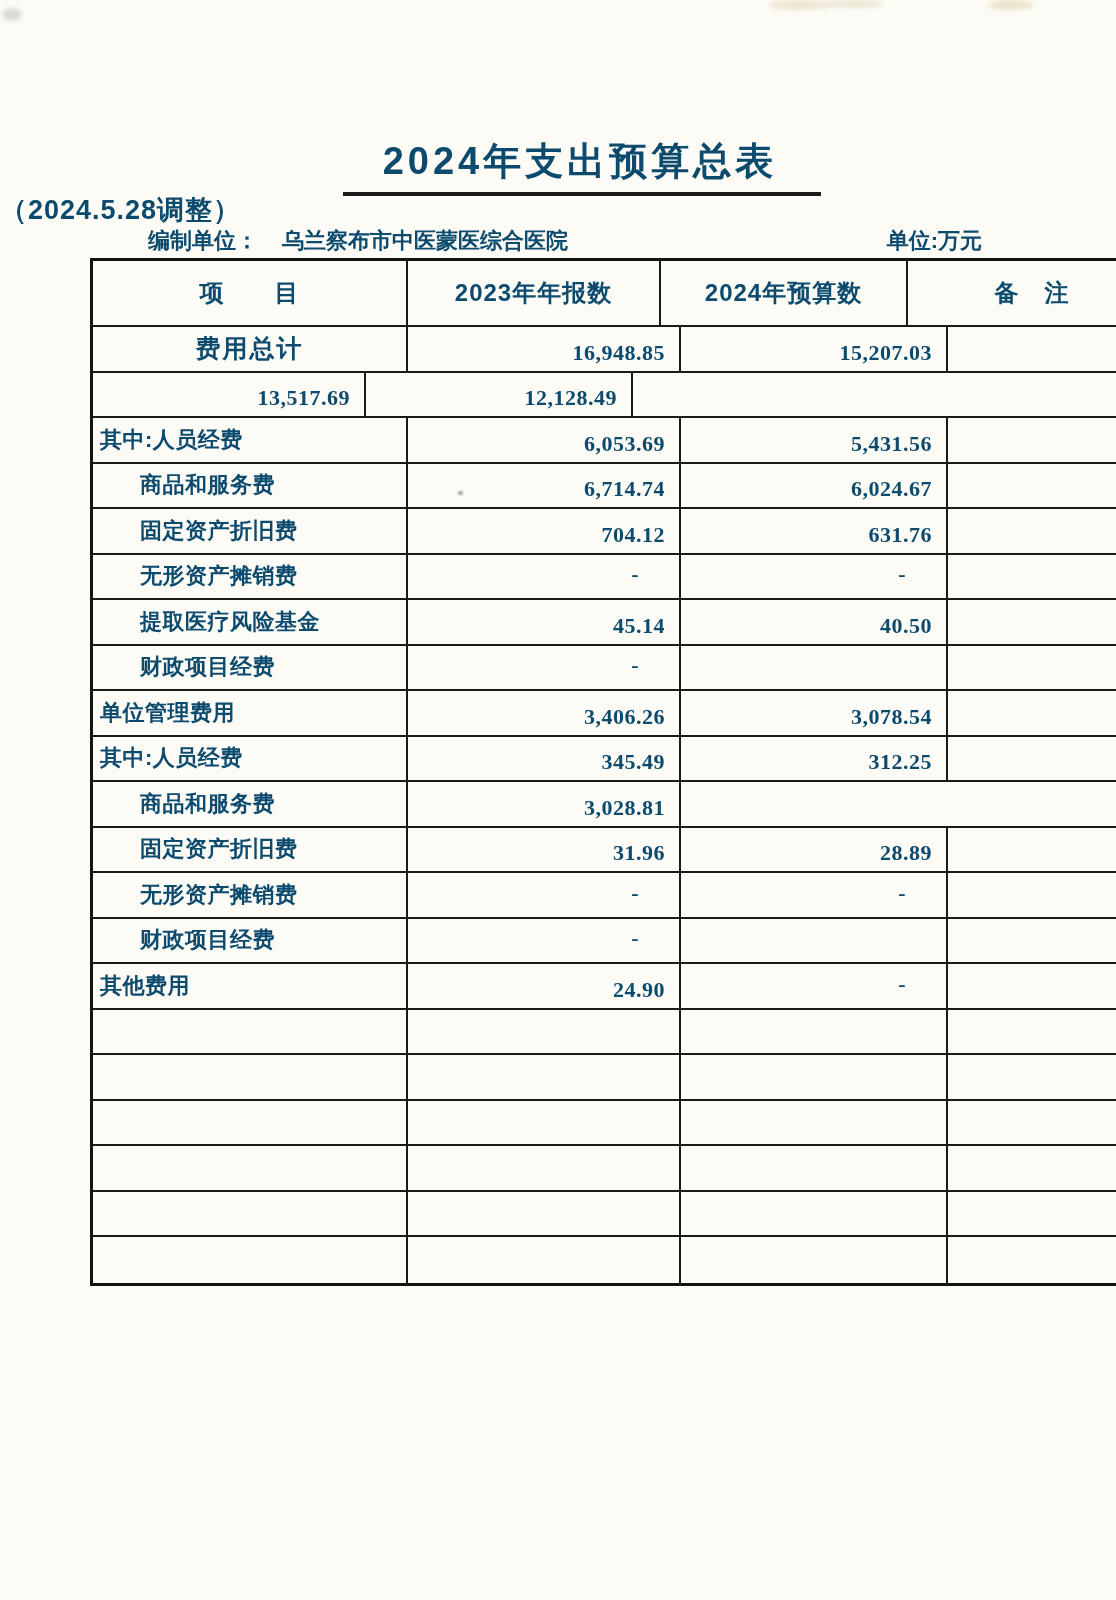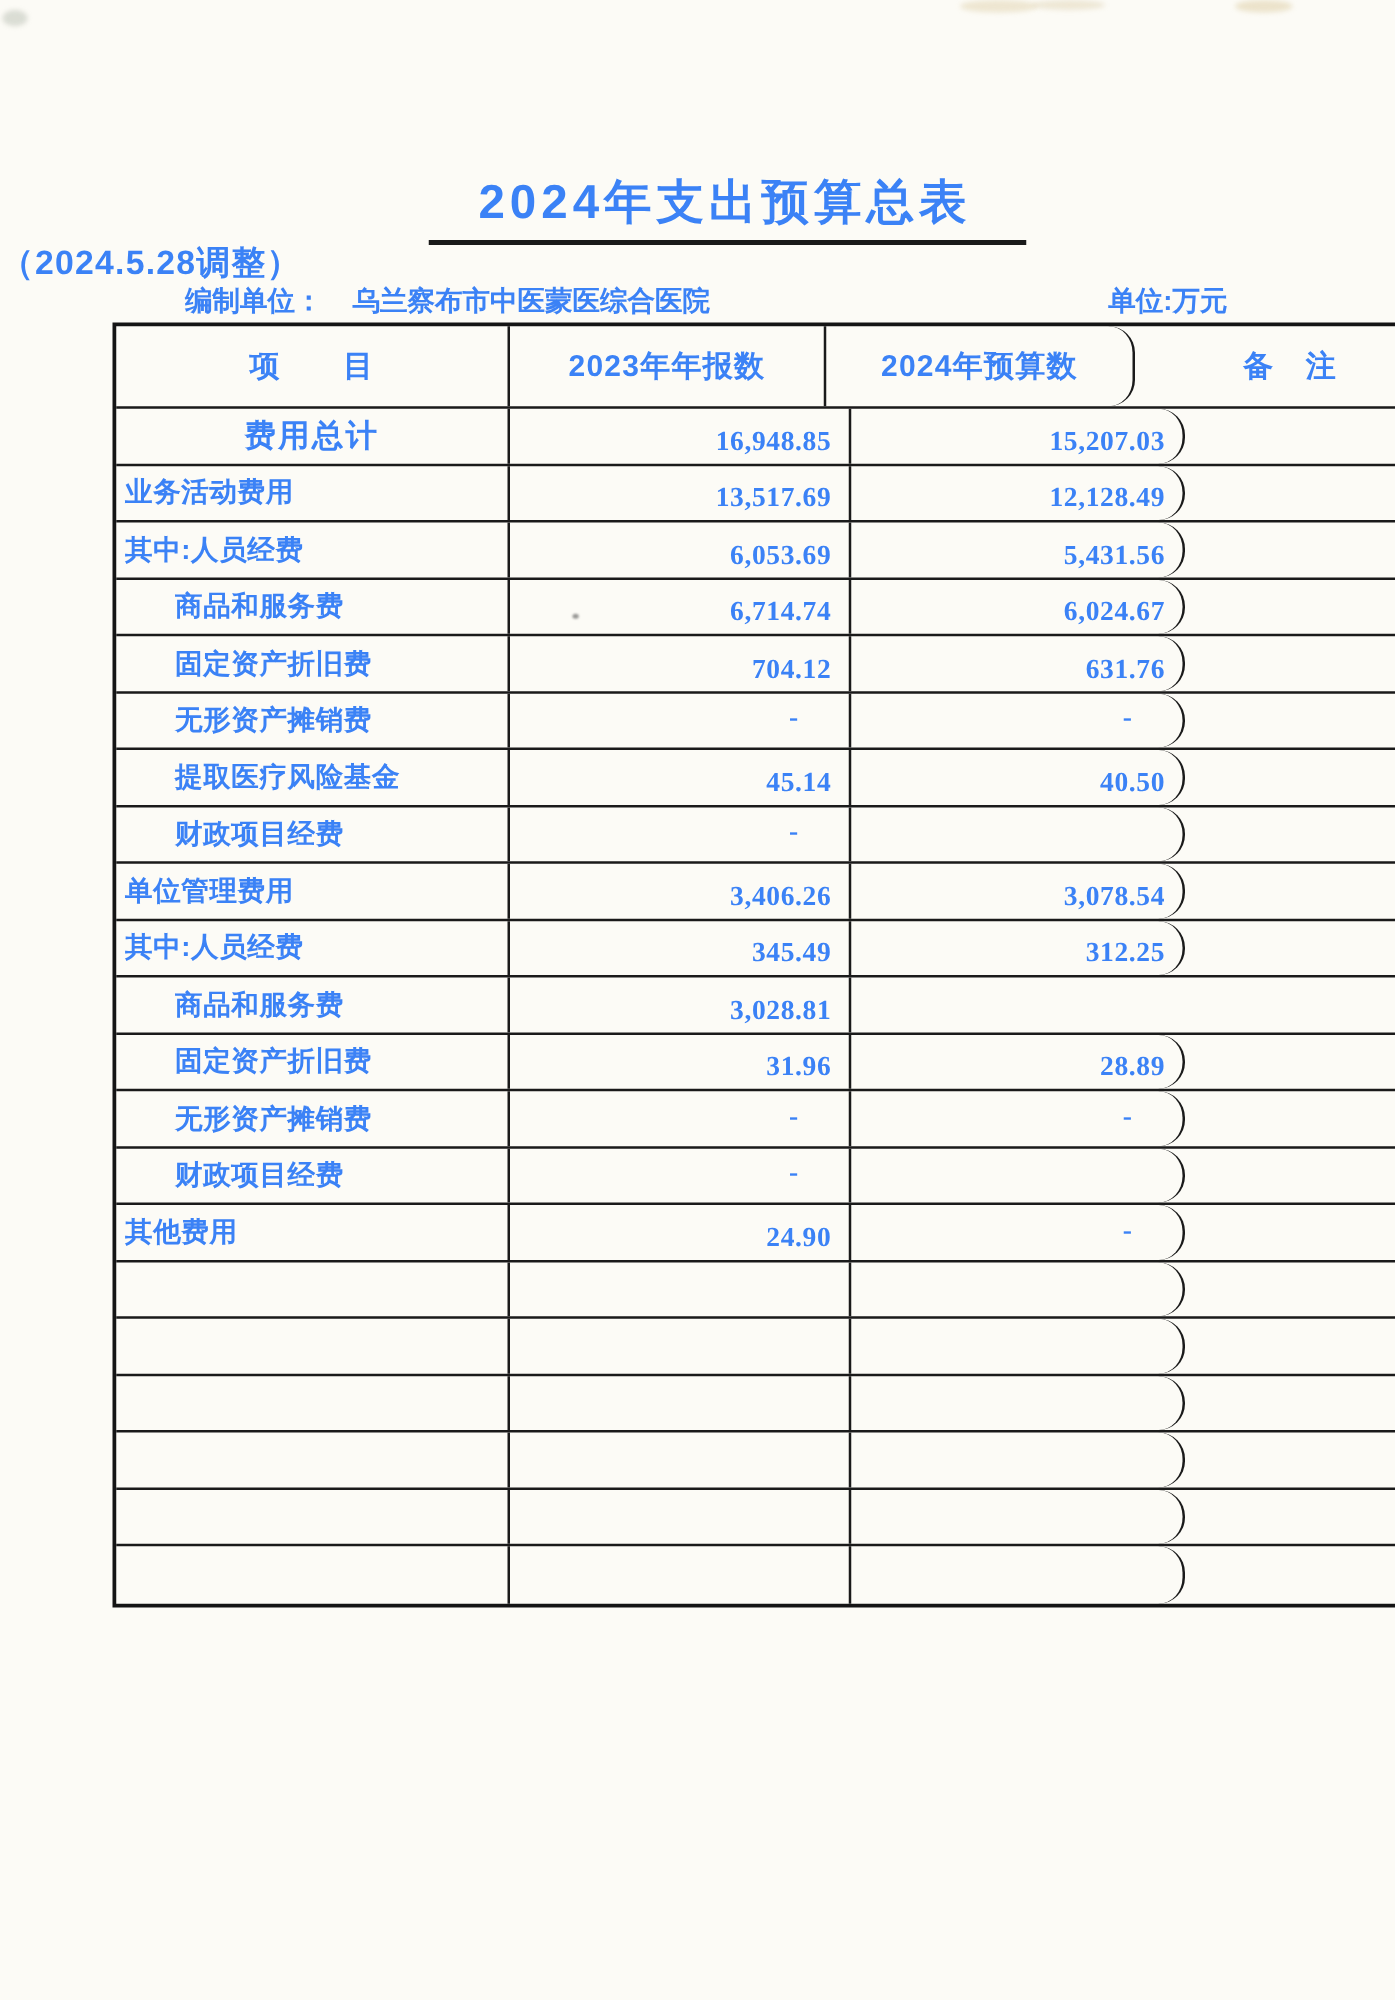--- a/index.html
+++ b/index.html
@@ -1,21 +1,21 @@
 <!DOCTYPE html>
 <html><head>
 <meta charset="utf-8">
 <style>
   html,body{margin:0;padding:0;background:#e8e8e8;}
   .page{
     position:relative;
     width:1116px;height:1600px;
     margin:0 auto;
     background:#fcfbf6;
-    color:#3b82f6;
+    color:#0c4a6e;
     font-family:"Liberation Sans","DejaVu Sans",sans-serif;
     overflow:hidden;
   }
   
   .title-wrap{position:absolute;top:136px;left:0;width:100%;text-align:center;}
   .title-wrap .title-inner{
     display:inline-block;
     font-size:38px;font-weight:bold;letter-spacing:4px;
     border-bottom:4px solid #1a1a1a;
     padding:0 44px 5px 40px;
@@ -42,21 +42,21 @@
   .trow.header{height:66px;}
   .trow:last-child{border-bottom:none;}
   .cell{
     box-sizing:border-box;display:flex;
     border-right:2px solid #1a1a1a;
     overflow:hidden;
   }
   .cell:last-child{border-right:none;}
   .c-item{width:315px;}
   .c-y2023{width:253px;}
-  .c-y2024{width:247px;border-radius:21px;}
+  .c-y2024{width:247px;}
   .c-note{flex:1;}
   .hcell{
     align-items:center;justify-content:center;
     font-size:24px;font-weight:bold;letter-spacing:1px;
   }
   .cell.item{
     align-items:center;padding-left:7px;
     font-weight:bold;font-size:22px;letter-spacing:.5px;
     white-space:nowrap;
   }
@@ -108,21 +108,20 @@
         <div class="cell hcell c-y2024">2024年预算数</div>
         <div class="cell hcell c-note">备　注</div>
       </div>
       <div class="trow total">
         <div class="cell item c-item">费用总计</div>
         <div class="cell num c-y2023">16,948.85</div>
         <div class="cell num c-y2024">15,207.03</div>
         <div class="cell note c-note"></div>
       </div>
       <div class="trow level1">
-        <div class="cell item c-item">业务活动费用</div>
         <div class="cell num c-y2023">13,517.69</div>
         <div class="cell num c-y2024">12,128.49</div>
         <div class="cell note c-note"></div>
       </div>
       <div class="trow level1">
         <div class="cell item c-item">其中:人员经费</div>
         <div class="cell num c-y2023">6,053.69</div>
         <div class="cell num c-y2024">5,431.56</div>
         <div class="cell note c-note"></div>
       </div>

